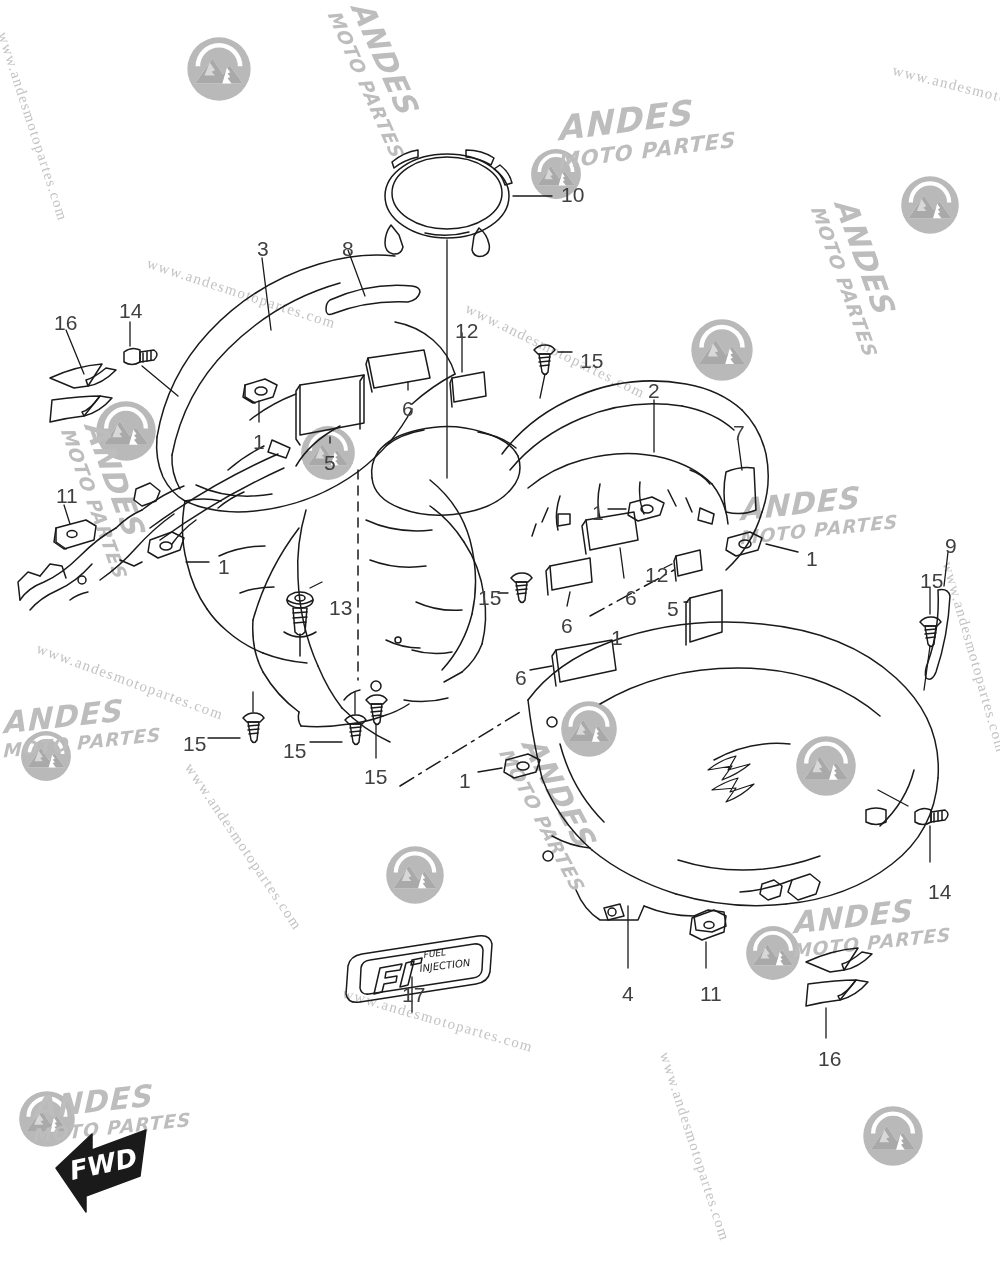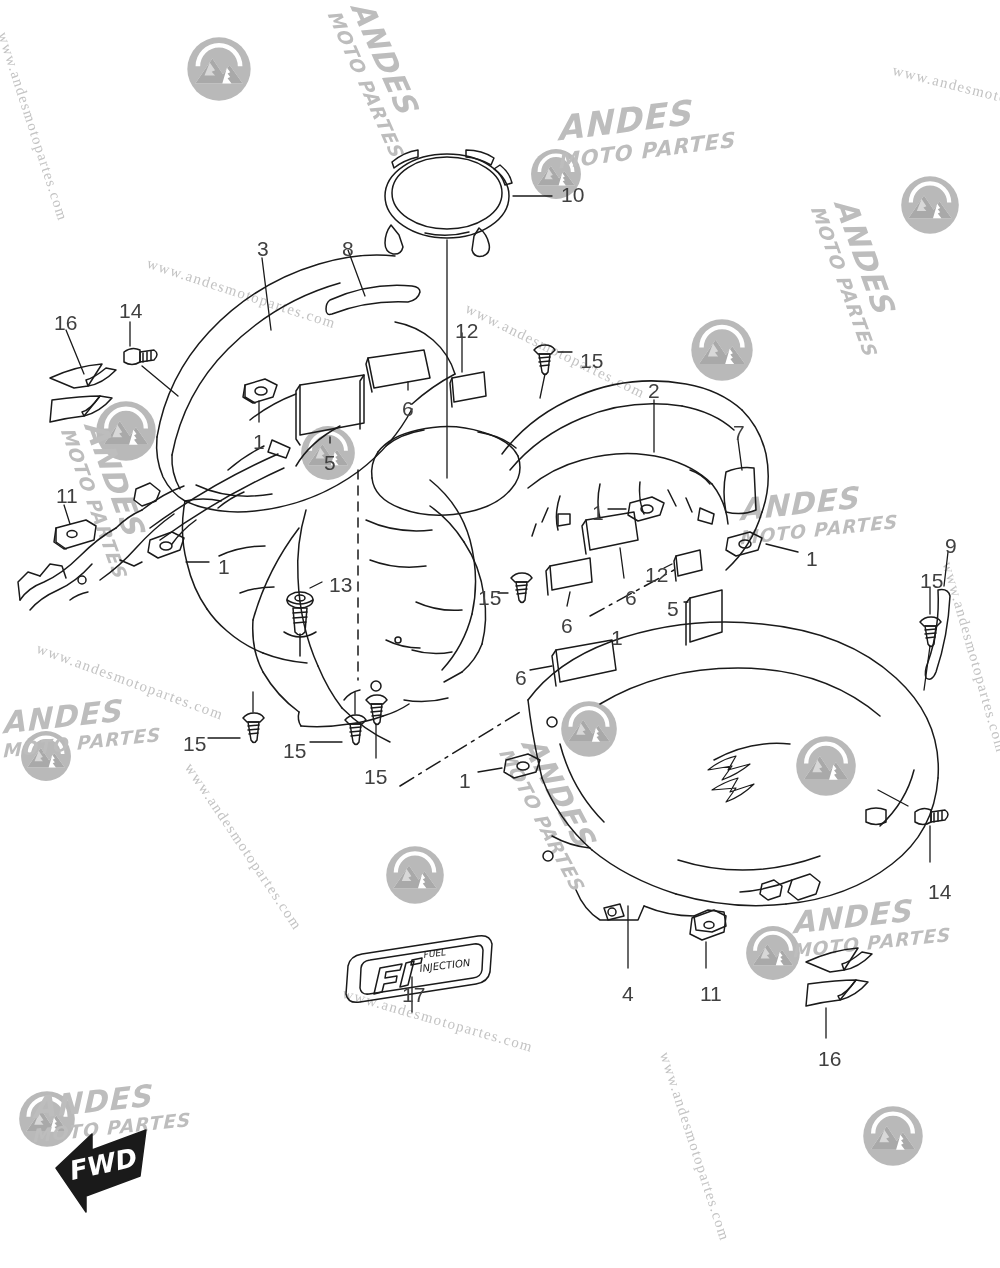--- a/index.html
+++ b/index.html
@@ -624,21 +624,21 @@
       <div class="callout" style="left: 324px; top: 452px;">5</div>
       <div class="callout" style="left: 56px; top: 485px;">11</div>
       <div class="callout" style="left: 218px; top: 556px;">1</div>
       <div class="callout" style="left: 592px; top: 502px;">1</div>
       <div class="callout" style="left: 806px; top: 548px;">1</div>
       <div class="callout" style="left: 645px; top: 564px;">12</div>
       <div class="callout" style="left: 625px; top: 587px;">6</div>
       <div class="callout" style="left: 667px; top: 598px;">5</div>
       <div class="callout" style="left: 945px; top: 535px;">9</div>
       <div class="callout" style="left: 920px; top: 570px;">15</div>
-      <div class="callout" style="left: 329px; top: 574px;">13</div>
+      <div class="callout" style="left: 329px; top: 597px;">13</div>
       <div class="callout" style="left: 478px; top: 587px;">15</div>
       <div class="callout" style="left: 561px; top: 615px;">6</div>
       <div class="callout" style="left: 611px; top: 627px;">1</div>
       <div class="callout" style="left: 515px; top: 667px;">6</div>
       <div class="callout" style="left: 183px; top: 733px;">15</div>
       <div class="callout" style="left: 283px; top: 740px;">15</div>
       <div class="callout" style="left: 364px; top: 766px;">15</div>
       <div class="callout" style="left: 459px; top: 770px;">1</div>
       <div class="callout" style="left: 928px; top: 881px;">14</div>
       <div class="callout" style="left: 622px; top: 983px;">4</div>

